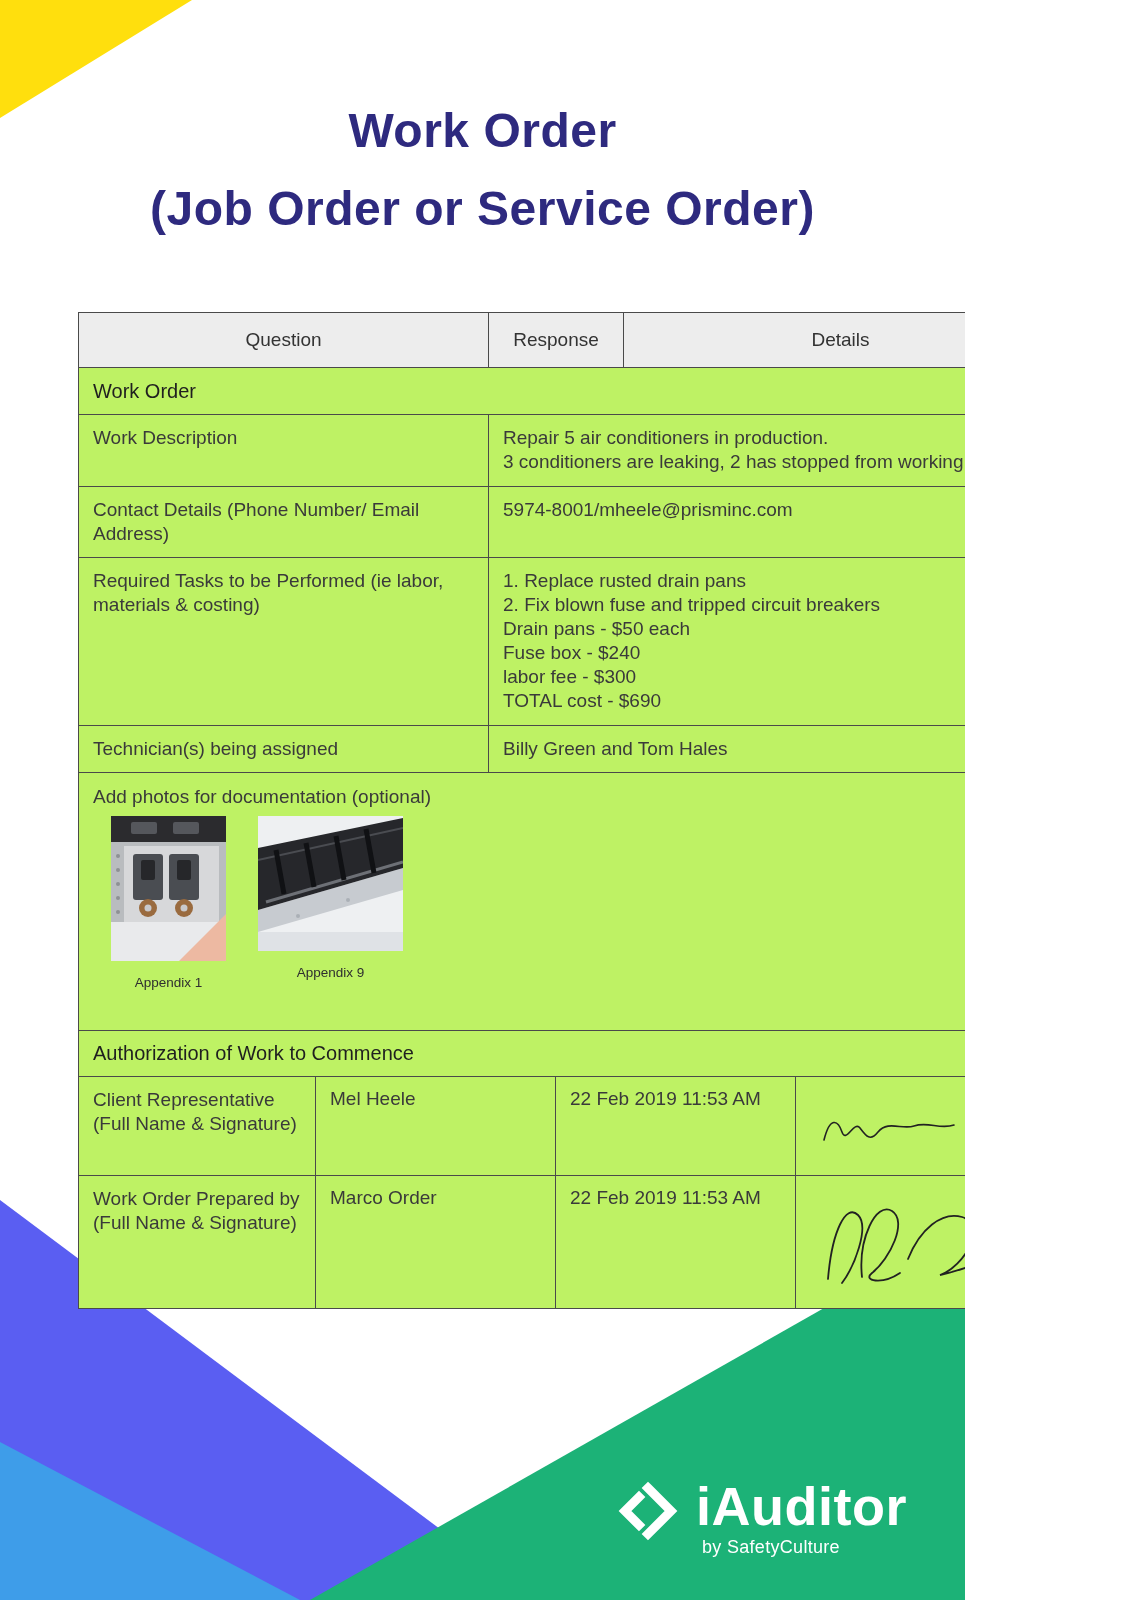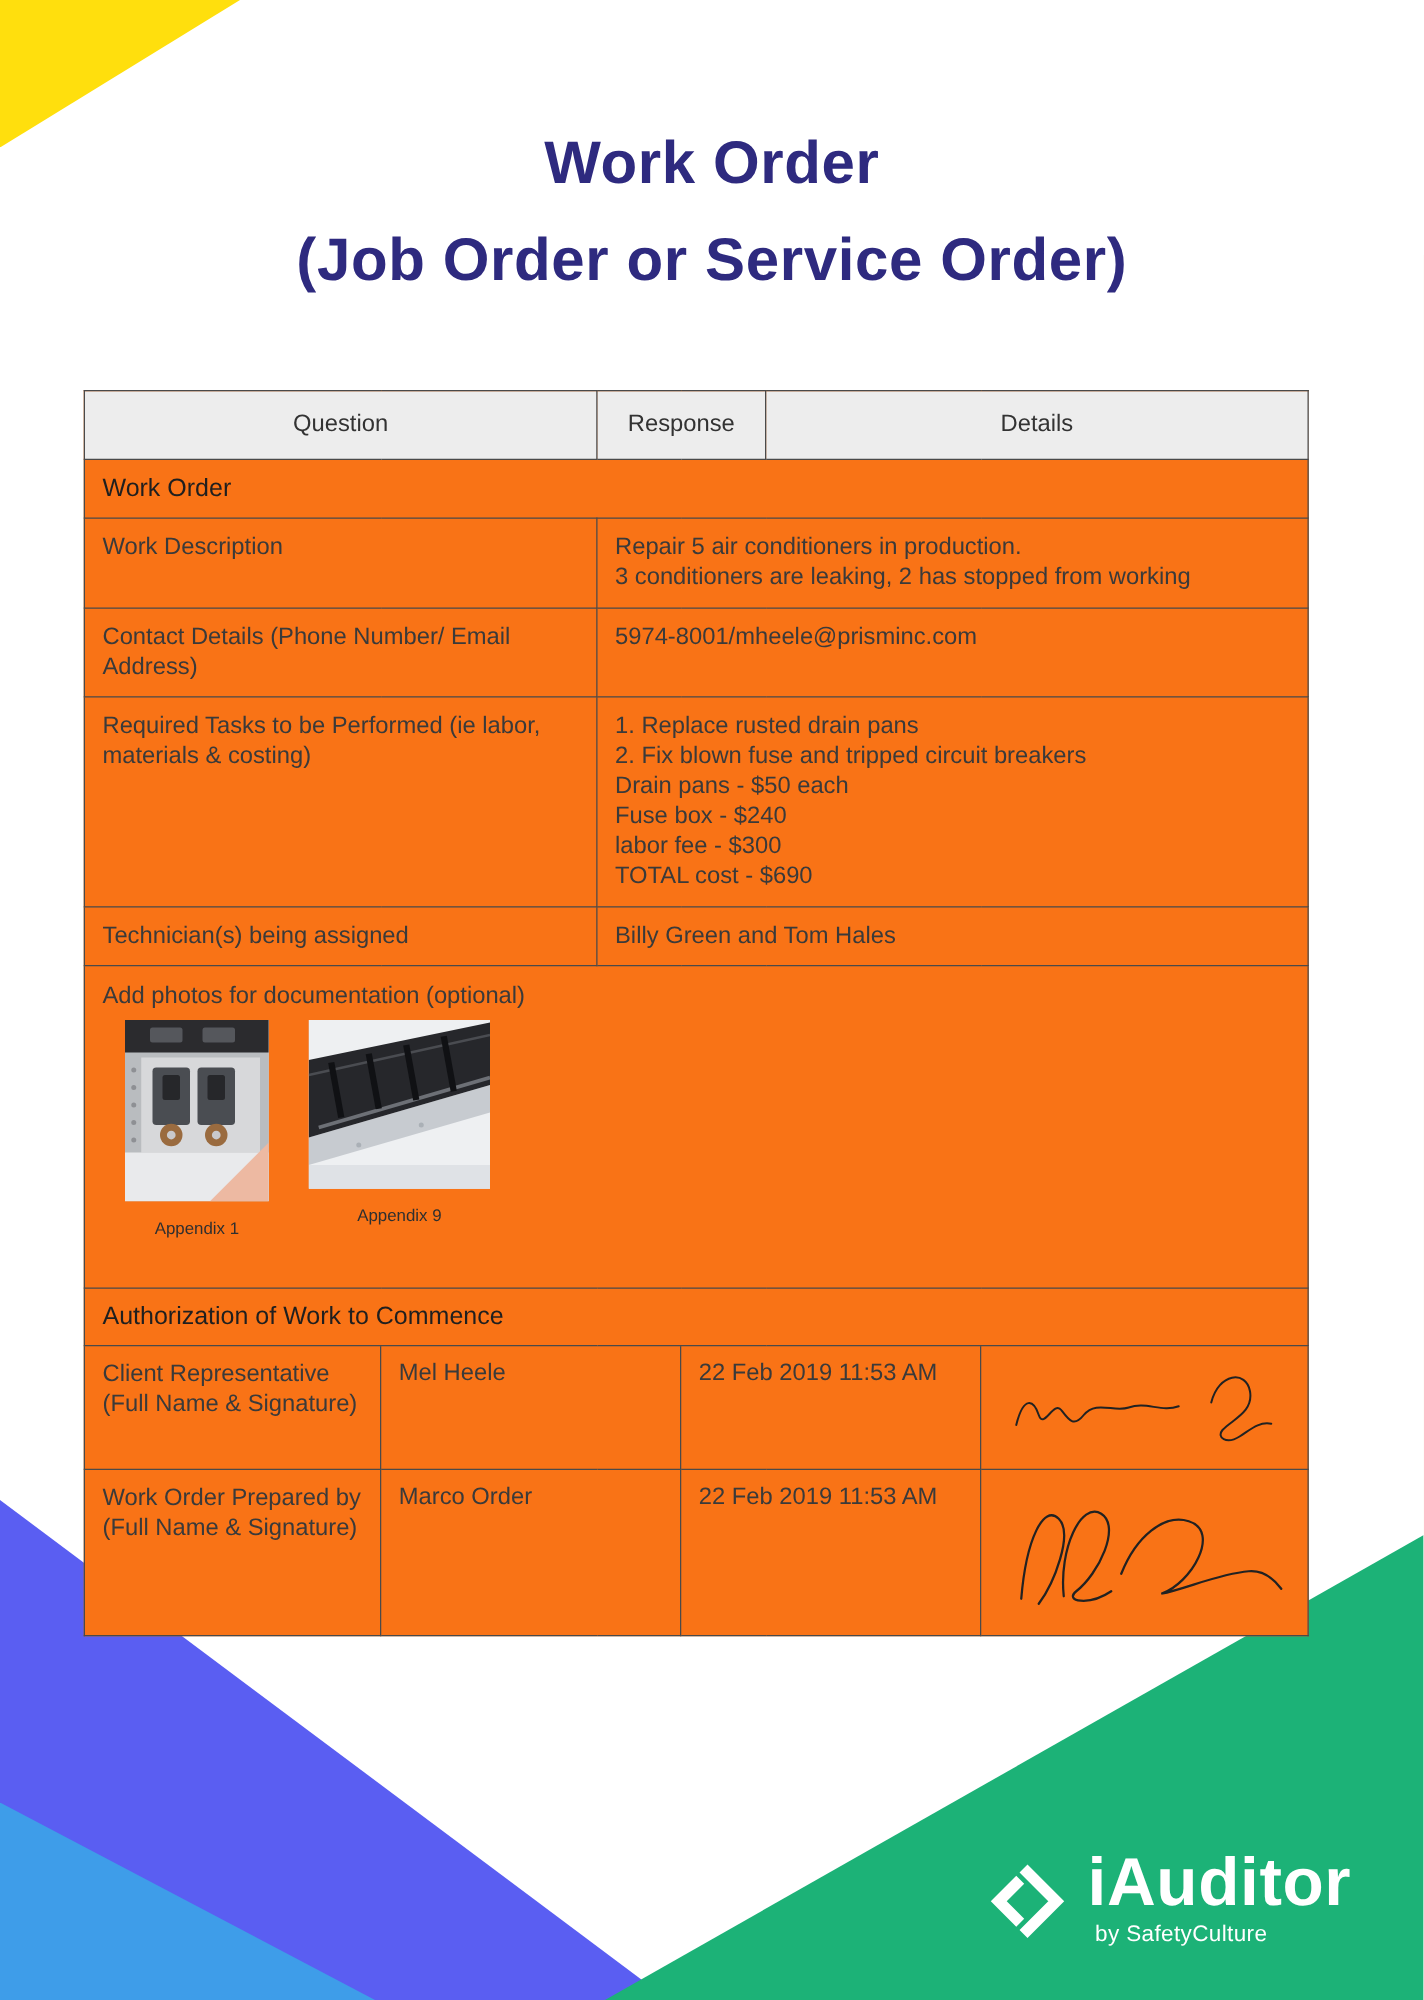--- a/index.html
+++ b/index.html
@@ -1,17 +1,17 @@
 <!DOCTYPE html>
 <html><head>
 <meta charset="utf-8">
 <style>
   html,body { margin:0; padding:0; background:#ffffff; }
   .page {
-    position:relative; width:1139px; height:1600px; overflow:hidden;
+    position:relative; width:965px; height:1600px; overflow:hidden;
     background:#ffffff; font-family:"Liberation Sans", sans-serif;
   }
 
   
   .shape { position:absolute; z-index:0; }
   .corner-yellow { top:0; left:0; width:192px; height:118px; background:#ffdf0d;
     clip-path:polygon(0 0, 100% 0, 0 100%); }
   .corner-purple { bottom:0; left:0; width:535px; height:400px; background:#5a5ef2;
     clip-path:polygon(0 0, 100% 100%, 0 100%); }
   .corner-lightblue { bottom:0; left:0; width:300px; height:158px; background:#3e9de9;
@@ -21,22 +21,22 @@
 
   
   .doc-title {
     position:absolute; z-index:1; top:92px; left:0; width:100%;
     text-align:center; color:#2e2a7f; font-weight:800; font-size:48px; line-height:78px;
     letter-spacing:0.5px;
   }
 
   
   table.doc-table {
-    position:absolute; z-index:1; left:67px; top:312px; width:979px;
-    border-collapse:collapse; table-layout:fixed; background:#f97316;
+    position:absolute; z-index:1; left:78px; top:312px; width:979px;
+    border-collapse:collapse; table-layout:fixed; background:#bef264;
     font-size:19px; color:#3a3a3a;padding-left:35px;
   }
   table.doc-table td, table.doc-table th {
     border:1.5px solid #4a4a4a; padding:11px 14px; vertical-align:top;
     text-align:left; font-weight:400; word-wrap:break-word;
   }
   table.doc-table thead th {
     background:#ededed; text-align:center; vertical-align:middle;
     color:#333333; font-size:19px; font-weight:400;
   }
@@ -51,21 +51,21 @@
   .photo-frame { background:#cfd2d5; line-height:0; }
   .photo-caption { font-size:13.5px; color:#2f2f2f; margin-top:14px; text-align:center; }
 
   
   .sig-cell { vertical-align:middle !important; padding:4px 8px; }
   .sig-cell svg { display:block; margin:0 auto; }
 
   
   .footer-brand {
     position:absolute; z-index:2; right:58px; bottom:42px;
-    display:flex; align-items:flex-end; gap:16px; color:#ffffff;
+    display:flex; align-items:flex-start; gap:16px; color:#ffffff;
   }
   .brand-text-wrap { display:flex; flex-direction:column; }
   .brand-name { font-size:54px; font-weight:700; line-height:1.0; letter-spacing:0.5px; }
   .brand-byline { font-size:18px; font-weight:400; margin-top:4px; margin-left:6px; letter-spacing:0.3px; }
 </style>
 </head>
 <body>
 
 <div class="page">
 

